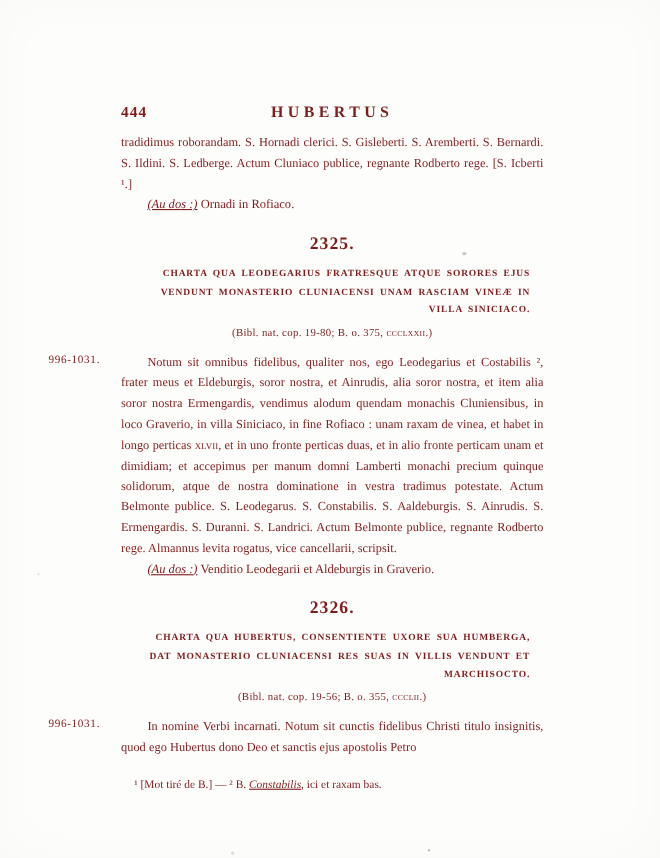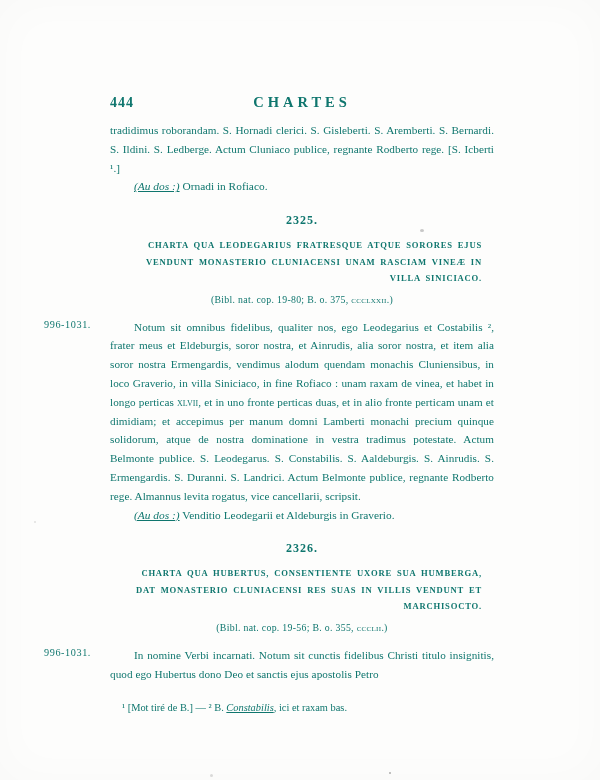--- a/index.html
+++ b/index.html
@@ -6,21 +6,21 @@
   body {
     width: 600px; height: 780px;
     background: #ffffff;
     font-family: "Liberation Serif", serif;
   }
   .sheet {
     position: relative;
     width: 600px; height: 780px;
     background: #fdfdfc;
     overflow: hidden;
-    color: #0f766e;
+    color: #7f1d1d;
     box-shadow: inset 0 0 50px rgba(0,0,0,0.02);
   }
   
   .header {
     position: relative;
     margin-top: 94px;
     height: 20px;
   }
   .page-number {
     position: absolute; left: 110px; top: 1px;
@@ -49,21 +49,21 @@
     margin: 0;
     font-size: 11.4px;
     line-height: 18.8px;
     text-indent: 24px;
   }
   .it { font-style: italic; text-decoration: underline; }
   .sc { font-variant: small-caps; }
   .entry-number {
     margin: 0; padding-top: 17px;
     text-align: center;
-    font-size: 12px; font-weight: bold; letter-spacing: 1px;
+    font-size: 16px; font-weight: bold; letter-spacing: 1px;
   }
   .entry-heading {
     margin: 9px 12px 0;
     text-align: right;
     font-size: 8.6px; font-weight: bold;
     letter-spacing: 0.8px;
     line-height: 16.5px;
     word-spacing: 2px;
   }
   .source-line {
@@ -97,21 +97,21 @@
   .speck-3 { left: 389px; top: 772px; width: 2px; height: 2px; opacity: 0.8; }
   .speck-4 { left: 34px; top: 521px; width: 2px; height: 2px; opacity: 0.3; }
 </style>
 </head>
 <body>
 
 <div class="sheet">
 
   <div class="header">
     <span class="page-number">444</span>
-    <span class="header-title">CHARTES</span>
+    <span class="header-title">HUBERTUS</span>
   </div>
 
   <div class="col">
 
     <p class="body-par"><span>tradidimus roborandam. S. Hornadi clerici. S. Gisleberti. S. Aremberti. S. Bernardi. S. Ildini. S. Ledberge. Actum Cluniaco publice, regnante Rodberto rege. [S. Icberti ¹.]</span></p>
     <p class="audos"><span class="it">(Au dos :)</span> <span>Ornadi in Rofiaco.</span></p>
 
     <p class="entry-number">2325.</p>
     <p class="entry-heading">CHARTA QUA LEODEGARIUS FRATRESQUE ATQUE SORORES EJUS VENDUNT MONASTERIO CLUNIACENSI UNAM RASCIAM VINEÆ IN VILLA SINICIACO.</p>
     <p class="source-line"><span>(Bibl. nat. cop. 19-80; B. o. 375, </span><span class="sc">ccclxxii</span><span>.)</span></p>

